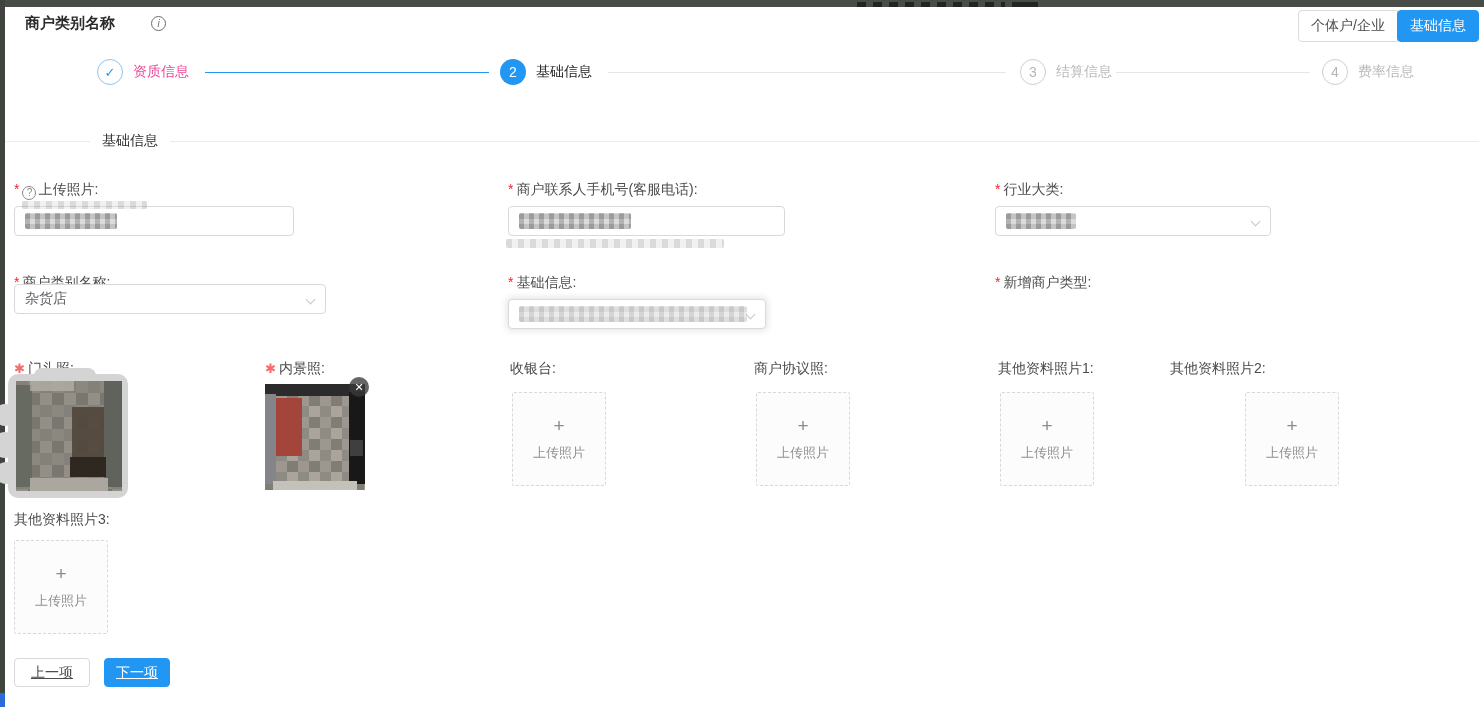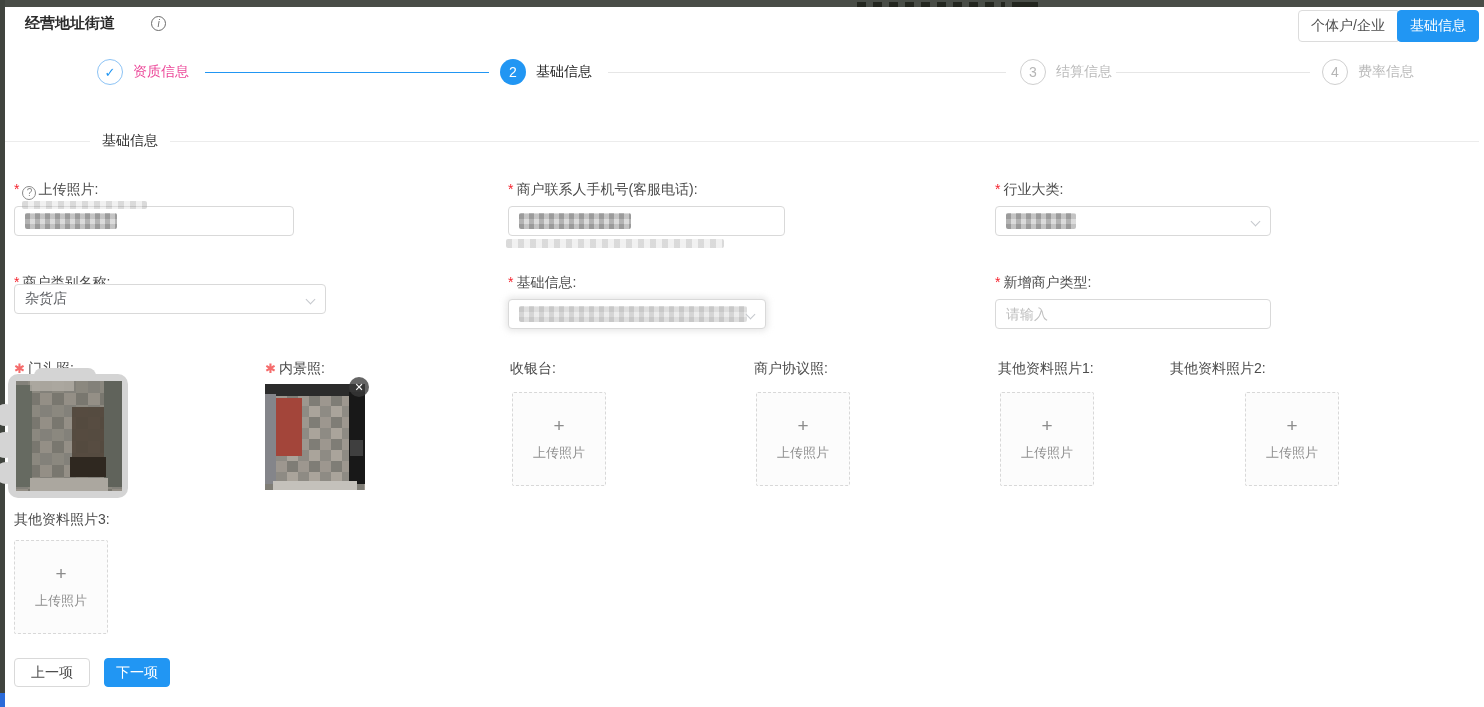--- a/index.html
+++ b/index.html
@@ -84,37 +84,37 @@
     color:#fff; font-size:11px; line-height:20px; text-align:center; cursor:pointer; }
 
   
   .upbox { position:absolute; width:94px; height:94px; background:#fcfcfc; border:1px dashed #d8d8d8;
     border-radius:2px; display:flex; flex-direction:column; align-items:center; justify-content:center; cursor:pointer; }
   .upbox .plus { font-size:19px; color:#8c8c8c; line-height:1; }
   .upbox .uptext { font-size:13px; color:#8f8f8f; margin-top:9px; }
 
   
   .btn { position:absolute; height:29px; border-radius:4px; font-size:14px; display:flex;
-    align-items:center; justify-content:center; cursor:pointer; }
+    align-items:center; justify-content:center; cursor:pointer;text-decoration:underline; }
   .btn.prev { left:14px; top:658px; width:76px; background:#fff; border:1px solid #d9d9d9; color:#4d4d4d; }
   .btn.next { left:104px; top:658px; width:66px; background:#2196f3; border:1px solid #2196f3; color:#fff; }
 </style>
 </head>
 <body>
 
 <div class="page">
 
   <div class="top-strip">
     <div class="strip-frag"></div>
     <div class="strip-frag2"></div>
   </div>
   <div class="left-strip"></div>
   <div class="left-strip-blue"></div>
 
-  <div class="title">经营地址街道</div>
+  <div class="title">商户类别名称</div>
   <div class="info-icon">i</div>
 
   <div class="mode-tabs">
     <div class="mode-tab plain">个体户/企业</div>
     <div class="mode-tab active">基础信息</div>
   </div>
 
   <div class="step-item" style="left:97px">
     <div class="step-circle done">✓</div>
     <div class="step-label done">资质信息</div>
@@ -174,23 +174,20 @@
   <div class="f-label" style="left:508px;top:274px">
     <span class="req">*</span><span>基础信息:</span>
   </div>
   <div class="fbox fuzzy" style="left:508px;top:299px;width:258px">
     <span class="redact light" style="width:228px"></span>
     <span class="caret"></span>
   </div>
 
   <div class="f-label" style="left:995px;top:274px">
     <span class="req">*</span><span>新增商户类型:</span>
-  </div>
-  <div class="fbox" style="left:995px;top:299px;width:276px">
-    <input type="text" placeholder="请输入" style="">
   </div>
 
   <div class="f-label" style="left:14px;top:360px">
     <span class="req-star">✱</span><span>门头照:</span>
   </div>
   <div class="f-label" style="left:265px;top:360px">
     <span class="req-star">✱</span><span>内景照:</span>
   </div>
   <div class="f-label" style="left:510px;top:360px">收银台:</div>
   <div class="f-label" style="left:754px;top:360px">商户协议照:</div>

